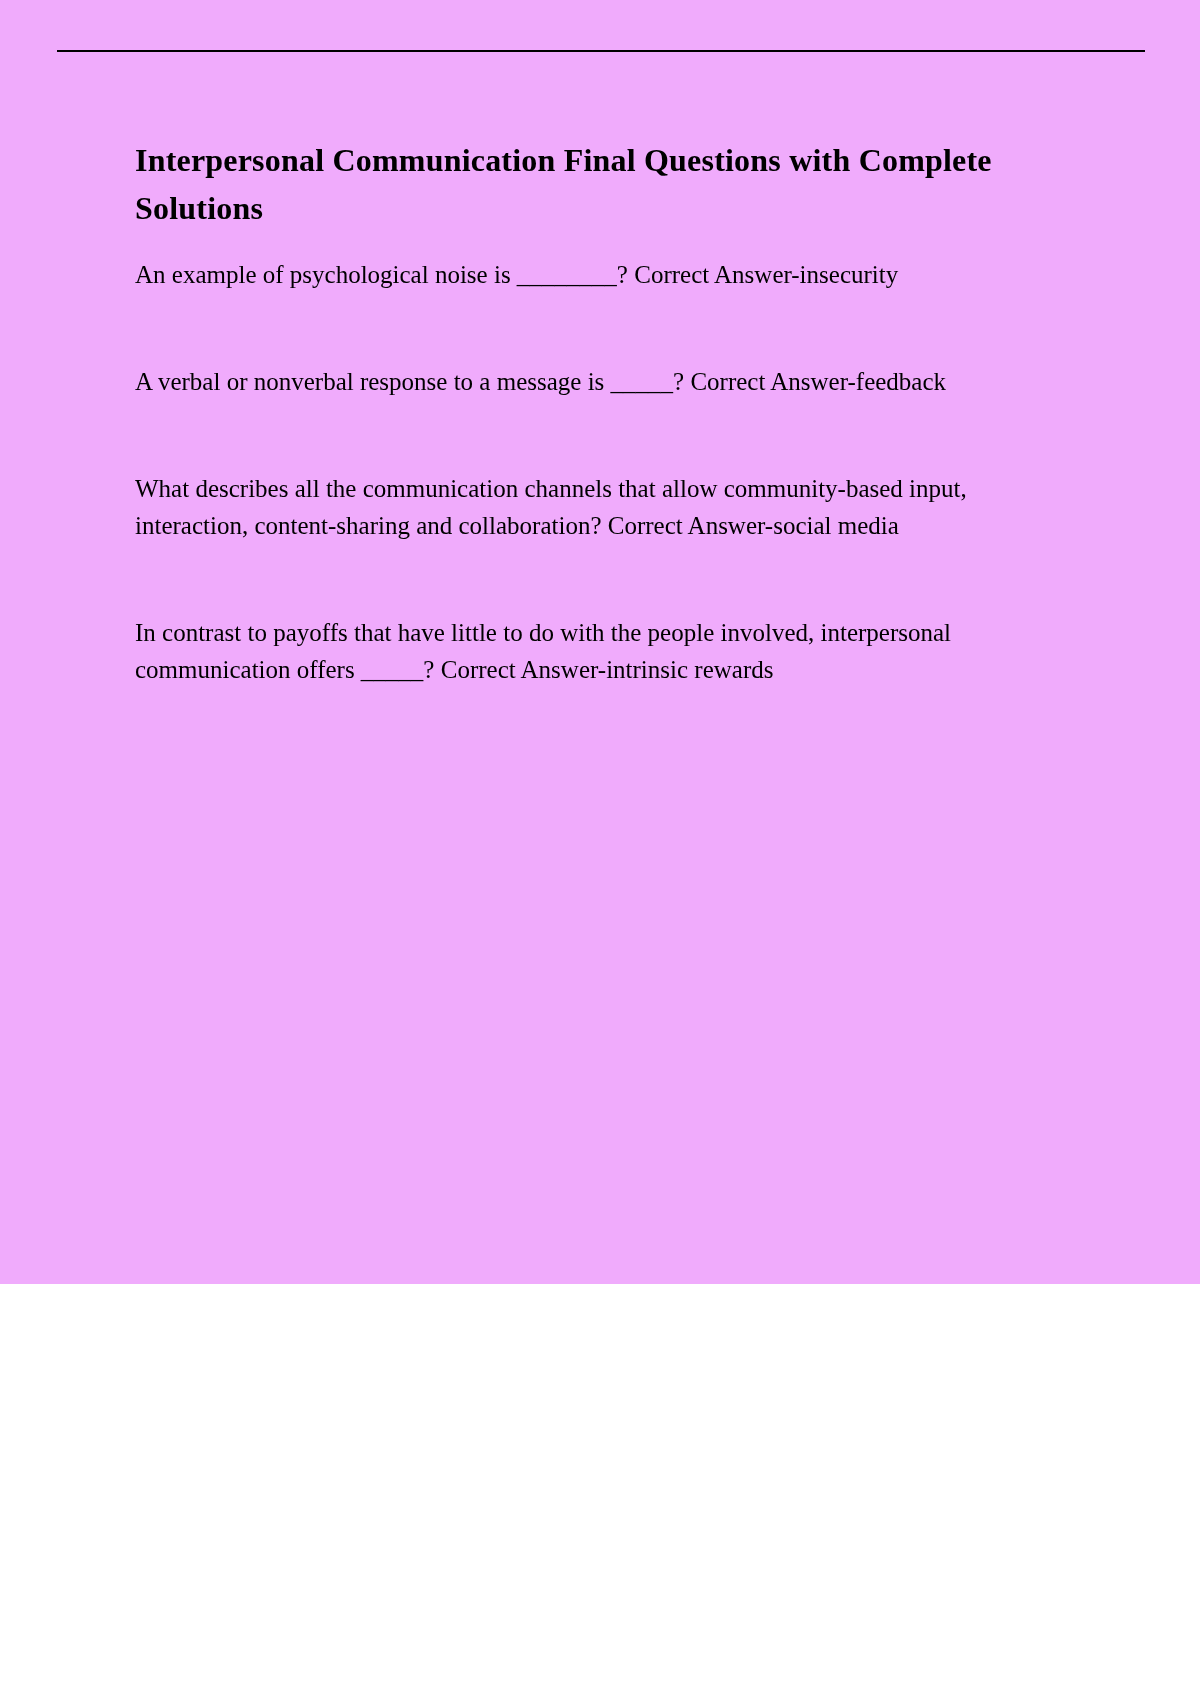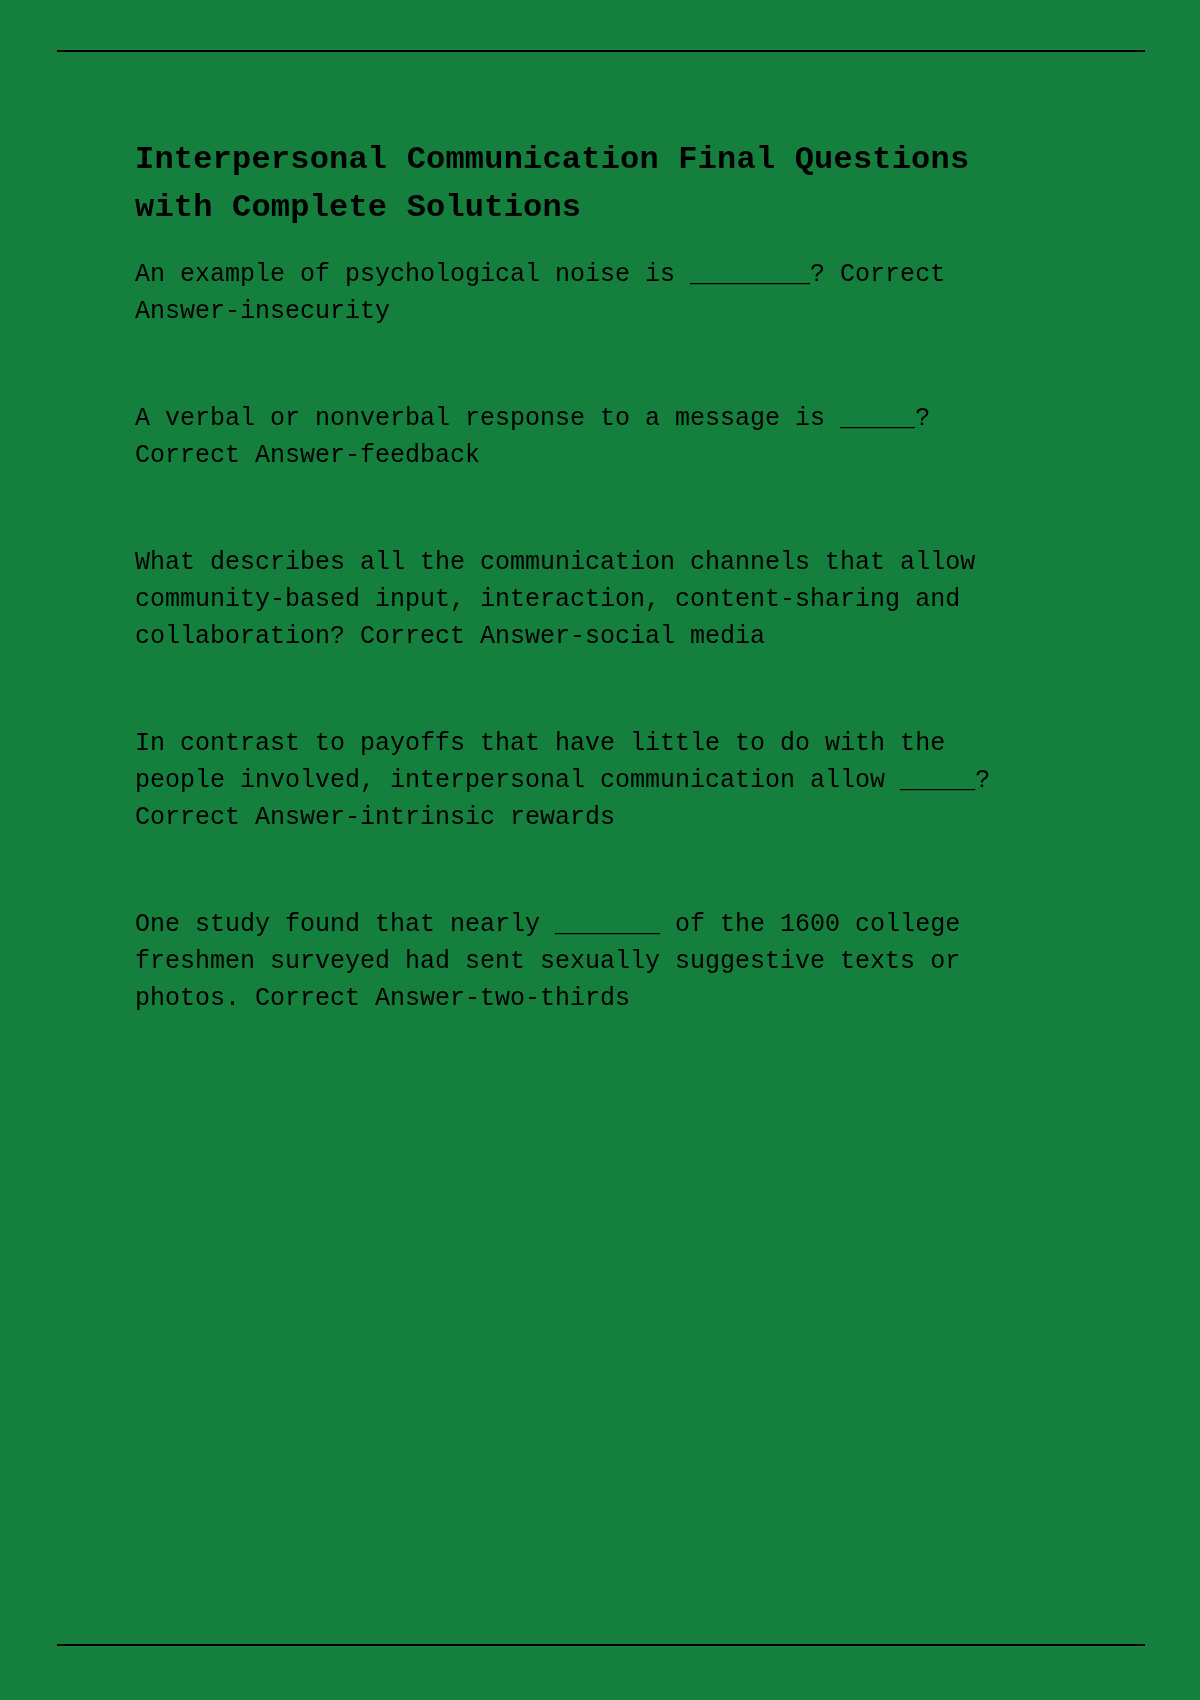--- a/index.html
+++ b/index.html
@@ -3,23 +3,23 @@
 <meta charset="utf-8">
 <style>
   html, body {
     margin: 0;
     padding: 0;
     background: #ffffff;
   }
   .page {
     position: relative;
     width: 1200px;
-    height: 1700px;
-    background: #15803d;
-    font-family: Liberation Mono, monospace;
+    height: 1284px;
+    background: #f0abfc;
+    font-family: Liberation Serif, serif;
     color: #000000;
     overflow: hidden;
   }
   .rule {
     position: absolute;
     left: 57px;
     right: 55px;
     height: 2px;
     background: #000000;
   }
@@ -53,20 +53,19 @@
   <div class="content">
     <h1 class="doc-title">Interpersonal Communication Final Questions with Complete Solutions</h1>
 
     <p class="question">An example of psychological noise is ________? Correct Answer-insecurity</p>
 
     <p class="question">A verbal or nonverbal response to a message is _____? Correct Answer-feedback</p>
 
 
     <p class="question">What describes all the communication channels that allow community-based input, interaction, content-sharing and collaboration? Correct Answer-social media</p>
 
-    <p class="question">In contrast to payoffs that have little to do with the people involved, interpersonal communication allow _____? Correct Answer-intrinsic rewards</p>
+    <p class="question">In contrast to payoffs that have little to do with the people involved, interpersonal communication offers _____? Correct Answer-intrinsic rewards</p>
 
-    <p class="question">One study found that nearly _______ of the 1600 college freshmen surveyed had sent sexually suggestive texts or photos. Correct Answer-two-thirds</p>
 
   </div>
 
   <div class="rule rule-bottom"></div>
 </div>
 
 </body></html>

